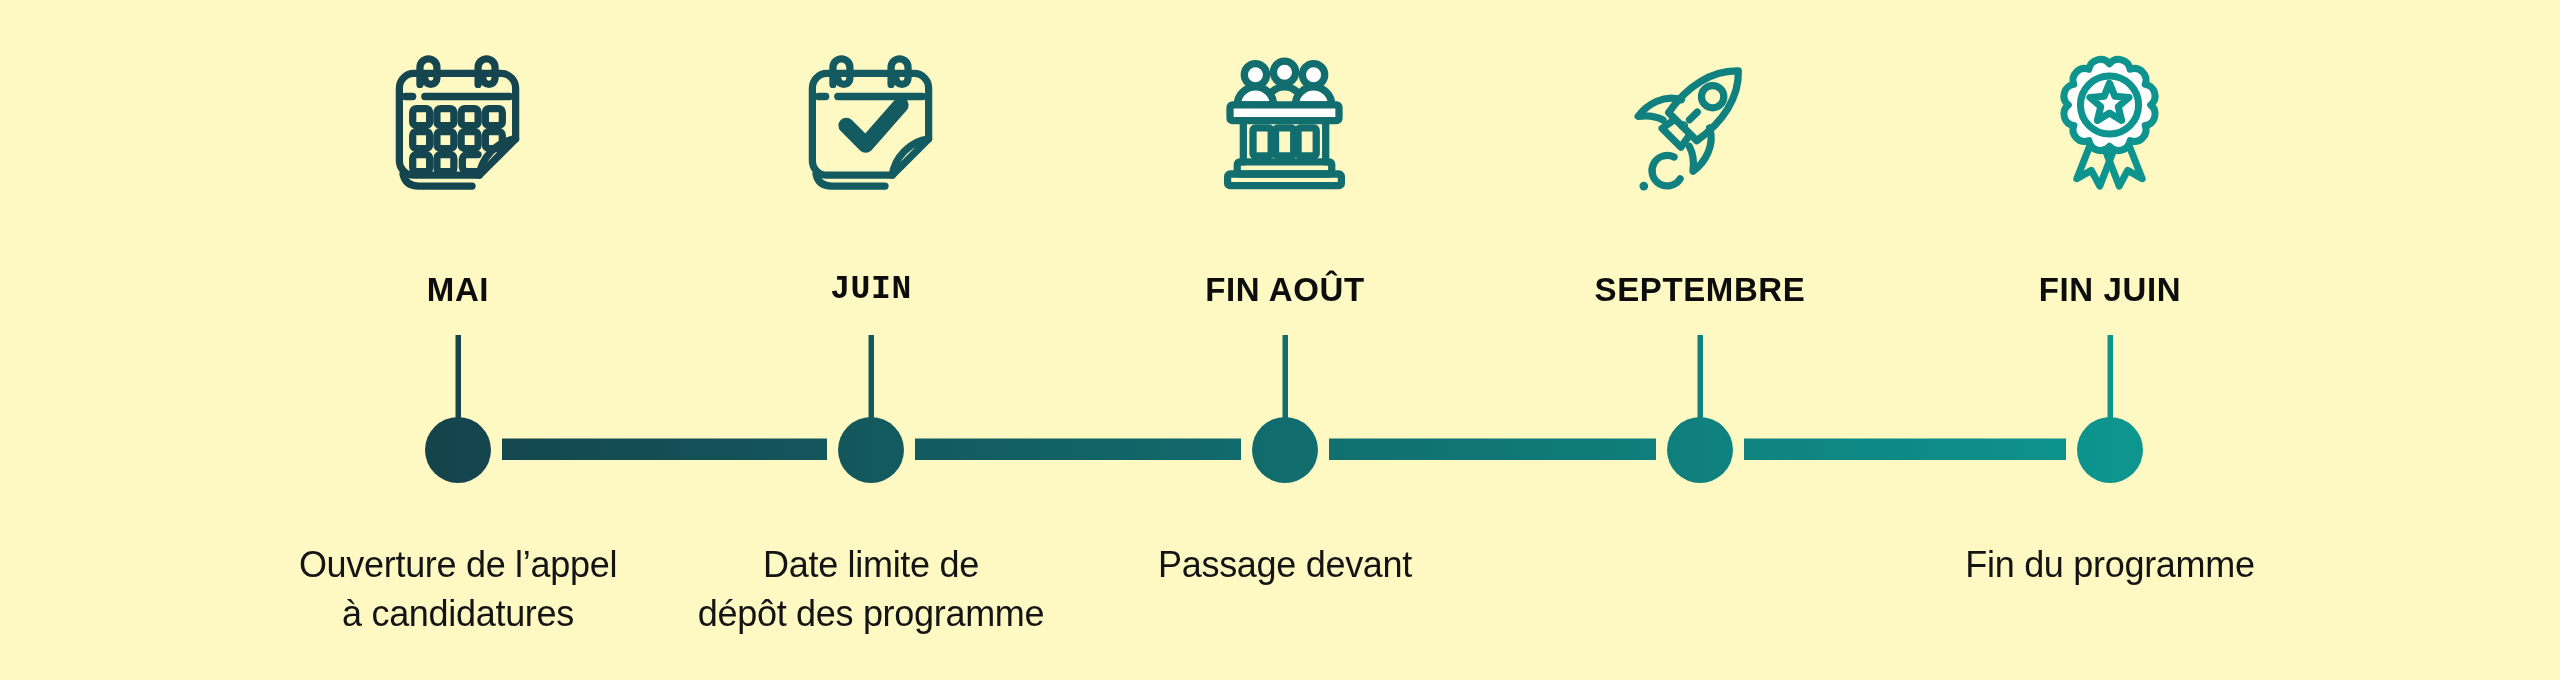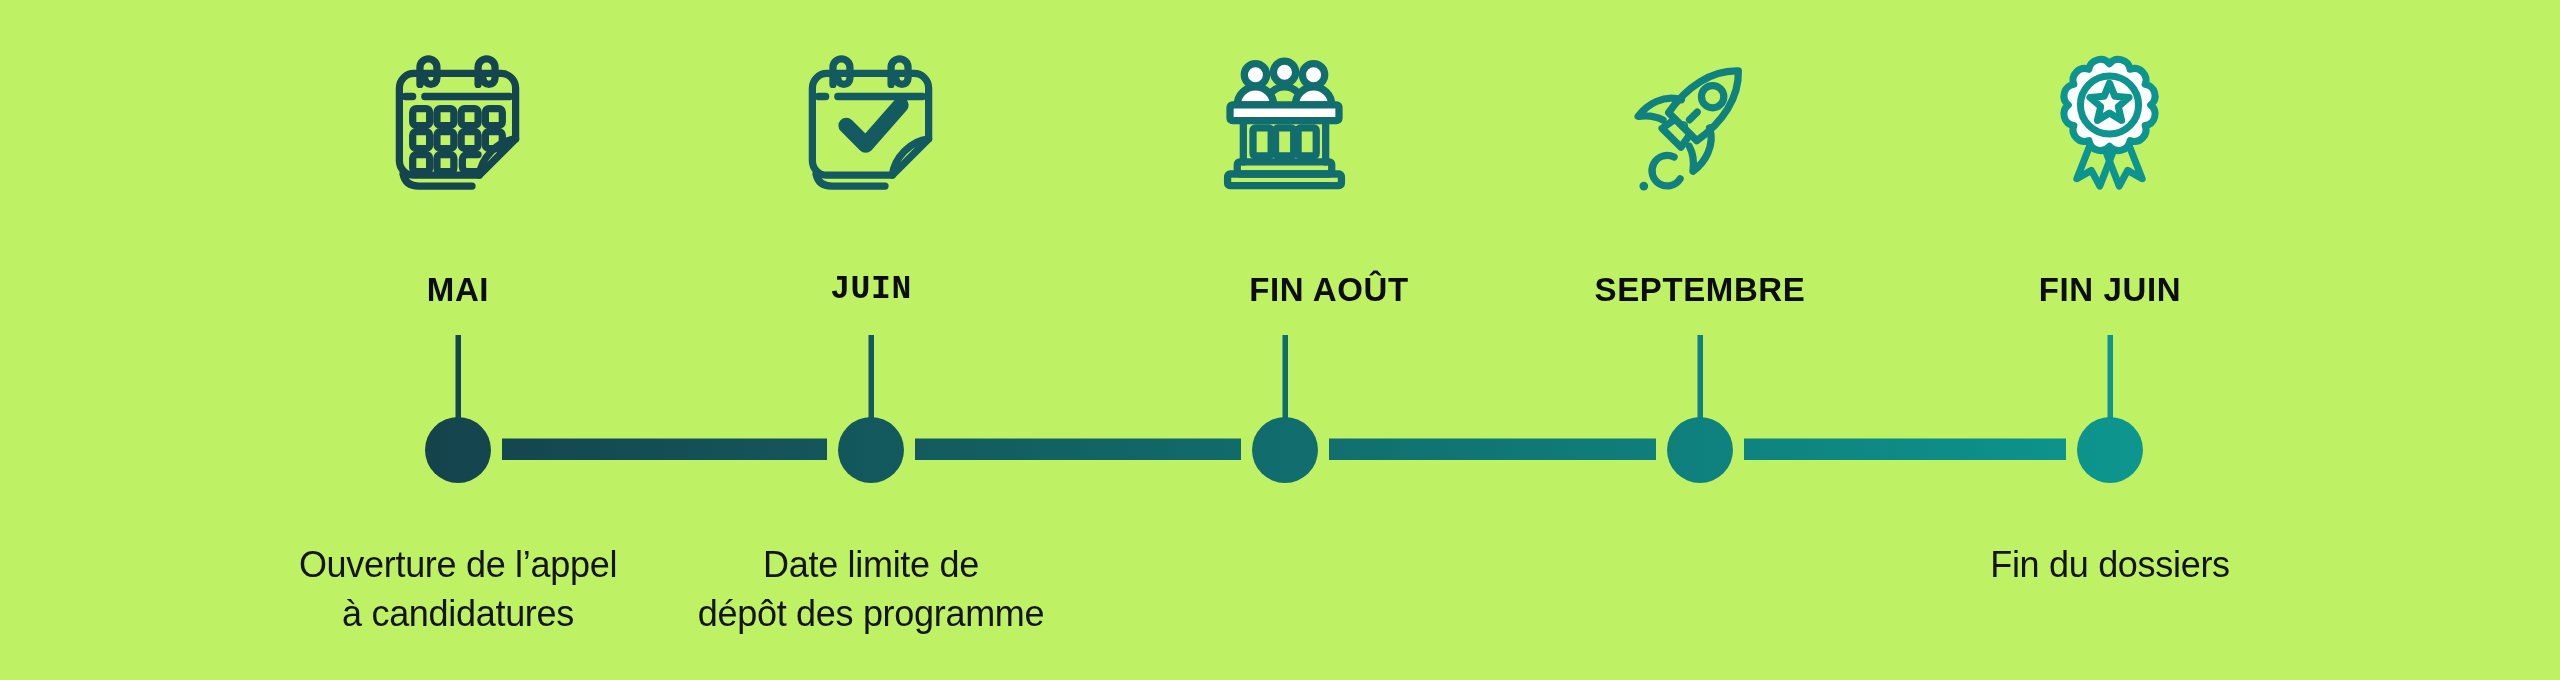--- a/index.html
+++ b/index.html
@@ -1,20 +1,20 @@
 <!DOCTYPE html>
 <html><head>
 <meta charset="utf-8">
 <style>
   html,body{margin:0;padding:0;background:#ffffff;}
   .canvas{
     position:relative;
     width:2560px;
     height:680px;
-    background:#bef264;
+    background:#fef9c3;
     overflow:hidden;
     font-family:"Liberation Sans", sans-serif;
   }
   .tl-svg{position:absolute;left:0;top:0;}
   .milestone-icon{
     position:absolute;
     top:42px;
     width:155px;
     height:155px;
   }
@@ -138,22 +138,23 @@
         <rect x="9.5" y="26" width="45" height="6.5" rx="1" fill="#ffffff"></rect>
         <path d="M15,32.5 V49.5 M49,32.5 V49.5"></path>
         <rect x="19" y="35.5" width="7.5" height="11.5" rx="1"></rect>
         <rect x="28.3" y="35.5" width="7.5" height="11.5" rx="1"></rect>
         <rect x="37.6" y="35.5" width="7.5" height="11.5" rx="1"></rect>
         <rect x="12.5" y="49.5" width="39" height="5" rx="1"></rect>
         <rect x="8.5" y="54.5" width="47" height="4.8" rx="1"></rect>
       </g>
     </svg>
   </div>
-  <div class="milestone-label" style="left:1329px;text-align:center;">FIN AOÛT</div>
+  <div class="milestone-label" style="left:1285px;text-align:center;">FIN AOÛT</div>
   <div class="milestone-caption" style="left:1285px;">
+    <span class="caption-line">Passage devant</span>
   </div>
 
   <div class="milestone-icon" style="left: 1622px; color: rgb(16, 129, 126);">
     <svg viewBox="0 0 64 64">
       <g class="stroke-icon">
         <g transform="rotate(45 30 30)">
           <path d="M30,4.5 C38,12 40.5,24 38.2,37 H21.8 C19.5,24 22,12 30,4.5 Z"></path>
           <circle cx="30" cy="19.5" r="4.6"></circle>
           <path d="M30,28.5 V33"></path>
           <circle cx="30" cy="36.5" r="0.4"></circle>
@@ -174,17 +175,17 @@
         <path d="M25,40 L18.5,56.5 L24.5,53 L28,59.5 L34,44"></path>
         <path d="M39,40 L45.5,56.5 L39.5,53 L36,59.5 L30,44"></path>
         <path d="M49,26 A4.8,4.8 0 0 1 46.72,34.5 A4.8,4.8 0 0 1 40.5,40.72 A4.8,4.8 0 0 1 32,43 A4.8,4.8 0 0 1 23.5,40.72 A4.8,4.8 0 0 1 17.28,34.5 A4.8,4.8 0 0 1 15,26 A4.8,4.8 0 0 1 17.28,17.5 A4.8,4.8 0 0 1 23.5,11.28 A4.8,4.8 0 0 1 32,9 A4.8,4.8 0 0 1 40.5,11.28 A4.8,4.8 0 0 1 46.72,17.5 A4.8,4.8 0 0 1 49,26 Z" fill="#ffffff"></path>
         <circle cx="32" cy="26" r="12"></circle>
         <path d="M32,17 L34.23,22.43 L40.08,22.87 L35.61,26.67 L37,32.38 L32,29.3 L27,32.38 L28.39,26.67 L23.92,22.87 L29.77,22.43 Z"></path>
       </g>
     </svg>
   </div>
   <div class="milestone-label" style="left:2110px;text-align:center;">FIN JUIN</div>
   <div class="milestone-caption" style="left:2110px;">
-    <span class="caption-line">Fin du dossiers</span>
+    <span class="caption-line">Fin du programme</span>
     <span class="caption-line"></span>
   </div>
 
 </div>
 
 </body></html>

